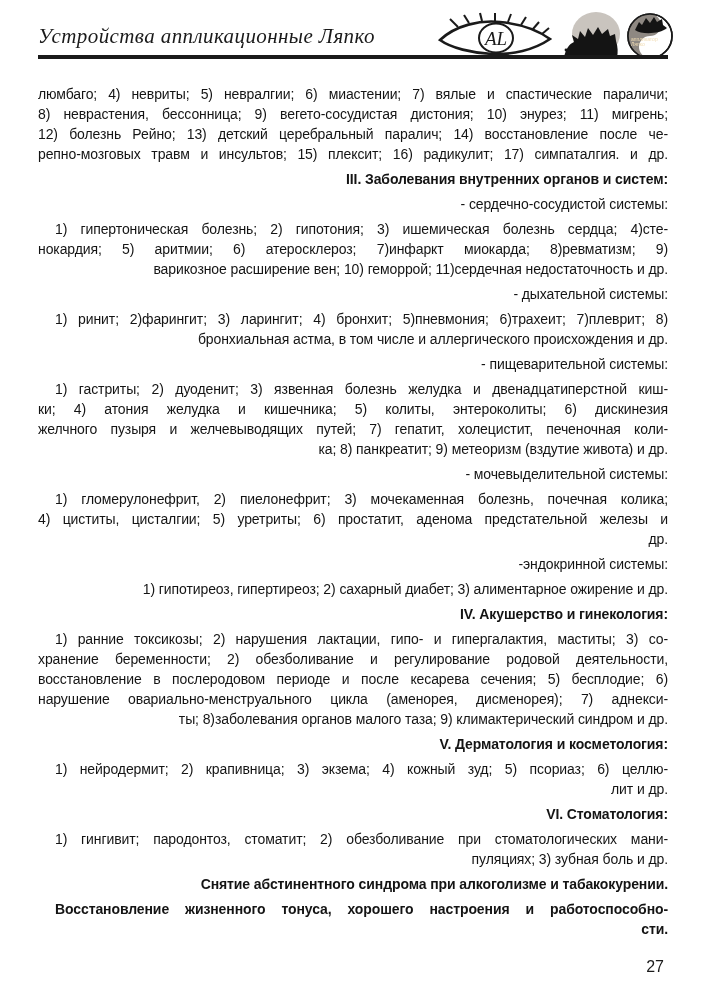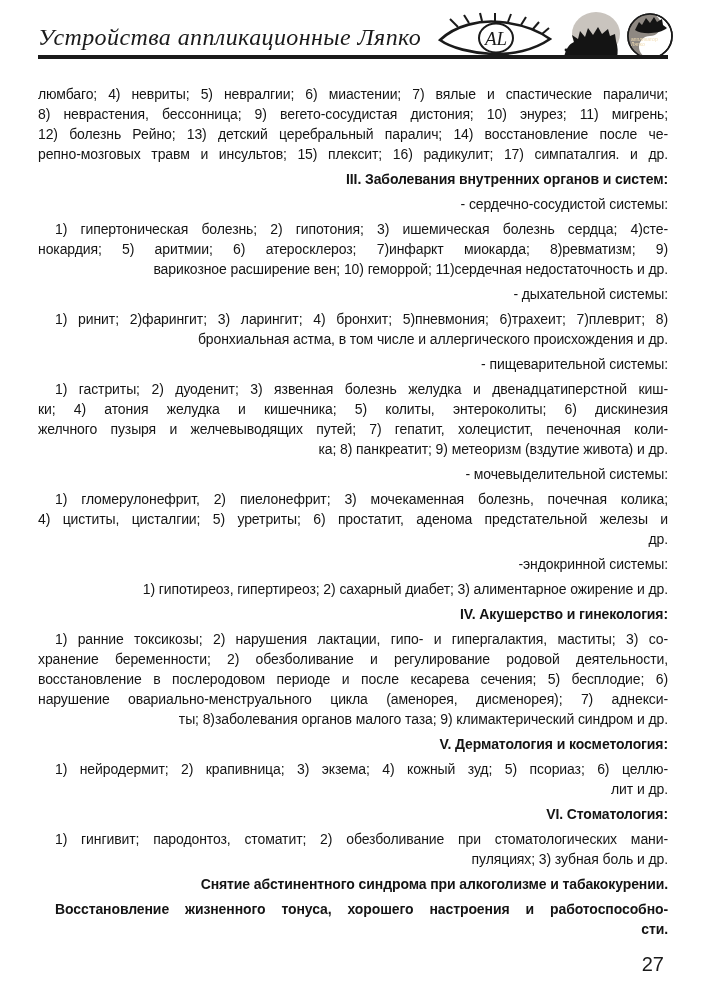--- a/index.html
+++ b/index.html
@@ -5,21 +5,21 @@
   html,body { margin:0; padding:0; background:#e8e8e8; }
   .page {
     position:relative; width:704px; height:1000px; margin:0 auto;
     background:#ffffff; overflow:hidden;
     font-family:"Liberation Sans", sans-serif; color:#141414;
   }
   
   .header-title {
     position:absolute; left:38px; top:24px;
     font-family:"Liberation Serif", serif; font-style:italic;
-    font-size:24px; letter-spacing:0.4px; color:#1a1a1a; white-space:nowrap;
+    font-size:21px; letter-spacing:0.4px; color:#1a1a1a; white-space:nowrap;
   }
   .header-rule {
     position:absolute; left:38px; right:36px; top:55px; height:4px;
     background:#1a1a1a;
   }
   .logos {
     position:absolute; right:30px; top:10px; height:50px;
     display:flex; align-items:center; gap:5px;
   }
   .emblem-wrap { position:relative; width:48px; height:50px; }
@@ -36,21 +36,21 @@
   .para.bold { font-weight:bold; }
   .ln {
     font-size:14px; line-height:20px; letter-spacing:-0.1px;
     text-align:right;
   }
   .ln.jl { text-align:justify; text-align-last:justify; }
   .ln.ind { text-indent:17px; }
   
   .page-number {
     position:absolute; right:40px; bottom:24px;
-    font-size:20px; color:#1a1a1a;
+    font-size:16px; color:#1a1a1a;
   }
 </style>
 </head>
 <body>
 
 <div class="page">
 
   <div class="header-title">Устройства аппликационные Ляпко</div>
 
   <div class="logos">

